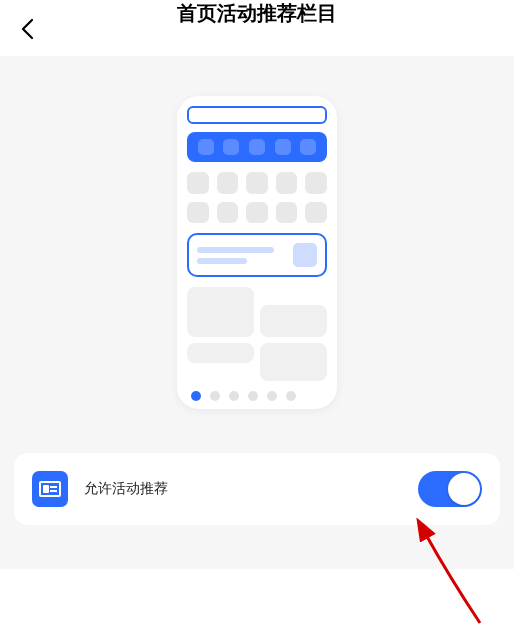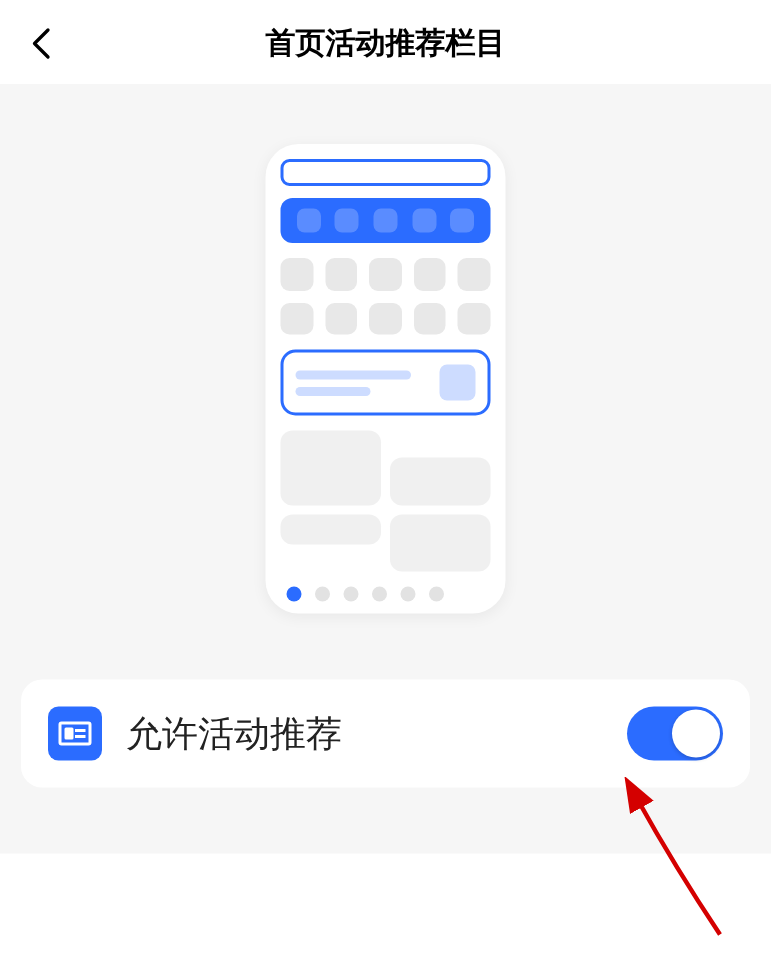--- a/index.html
+++ b/index.html
@@ -1,18 +1,18 @@
 <!DOCTYPE html>
 <html><head>
   <meta charset="utf-8">
   <style>
     * { box-sizing: border-box; margin: 0; padding: 0; }
     body { width: 514px; height: 638px; background: #fff; font-family: -apple-system, "PingFang SC", "Microsoft YaHei", sans-serif; position: relative; overflow: hidden; }
 
-    .header { display: flex; align-items: center; height: 56px; padding: 0 16px; position: relative; }
+    .header { display: flex; height: 56px; padding: 0 16px; position: relative; }
     .back-btn { position: absolute; left: 20px; top: 18px; cursor: pointer; }
     .title { flex: 1; text-align: center; font-size: 20px; font-weight: 700; color: #000; }
 
     .content { background: #f6f6f6; padding: 40px 0 44px; display: flex; flex-direction: column; align-items: center; }
 
     .phone-mock { width: 160px; background: #fff; border-radius: 22px; padding: 10px 10px 8px; box-shadow: 0 2px 10px rgba(0,0,0,0.06); }
     .pm-search { height: 18px; border: 2px solid #2b6cff; border-radius: 6px; margin-bottom: 8px; }
     .pm-quick { height: 30px; background: #2b6cff; border-radius: 8px; display: flex; justify-content: space-around; align-items: center; padding: 0 6px; margin-bottom: 10px; }
     .pm-quick span { width: 16px; height: 16px; background: #5a8cff; border-radius: 5px; }
     .pm-grid { display: grid; grid-template-columns: repeat(5, 1fr); gap: 8px; margin-bottom: 10px; }
@@ -31,21 +31,21 @@
     .pm-feed span:nth-child(4) { height: 38px; }
     .pm-dots { display: flex; gap: 9px; justify-content: flex-start; padding-left: 4px; }
     .pm-dots span { width: 10px; height: 10px; border-radius: 50%; background: #e2e2e2; }
     .pm-dots span.active { background: #2b6cff; }
 
     .setting-row { margin: 0 14px; margin-top: 44px; background: #fff; border-radius: 14px; padding: 18px 18px; display: flex; align-items: center; }
     .setting-icon { width: 36px; height: 36px; background: #2b6cff; border-radius: 7px; display: flex; align-items: center; justify-content: center; flex-shrink: 0; }
     .setting-icon-inner { width: 22px; height: 16px; border: 2px solid #fff; border-radius: 2px; position: relative; }
     .setting-icon-inner::before { content:""; position:absolute; left:2px; top:2px; width:6px; height:8px; background:#fff; border-radius:1px; }
     .setting-icon-inner::after { content:""; position:absolute; right:2px; top:3px; width:7px; height:2px; background:#fff; box-shadow: 0 4px 0 #fff; }
-    .setting-label { flex: 1; margin-left: 16px; font-size: 24px; color: #222; }
+    .setting-label { flex: 1; margin-left: 16px; font-size: 14px; color: #222; }
     .toggle { width: 64px; height: 36px; background: #2b6cff; border-radius: 18px; position: relative; cursor: pointer; }
     .toggle-knob { position: absolute; right: 2px; top: 2px; width: 32px; height: 32px; background: #fff; border-radius: 50%; box-shadow: 0 1px 3px rgba(0,0,0,0.2); }
 
     .annotation-arrow { position: absolute; pointer-events: none; }
   </style>
 </head>
 <body>
 
 <div class="header">
   <div class="back-btn">

